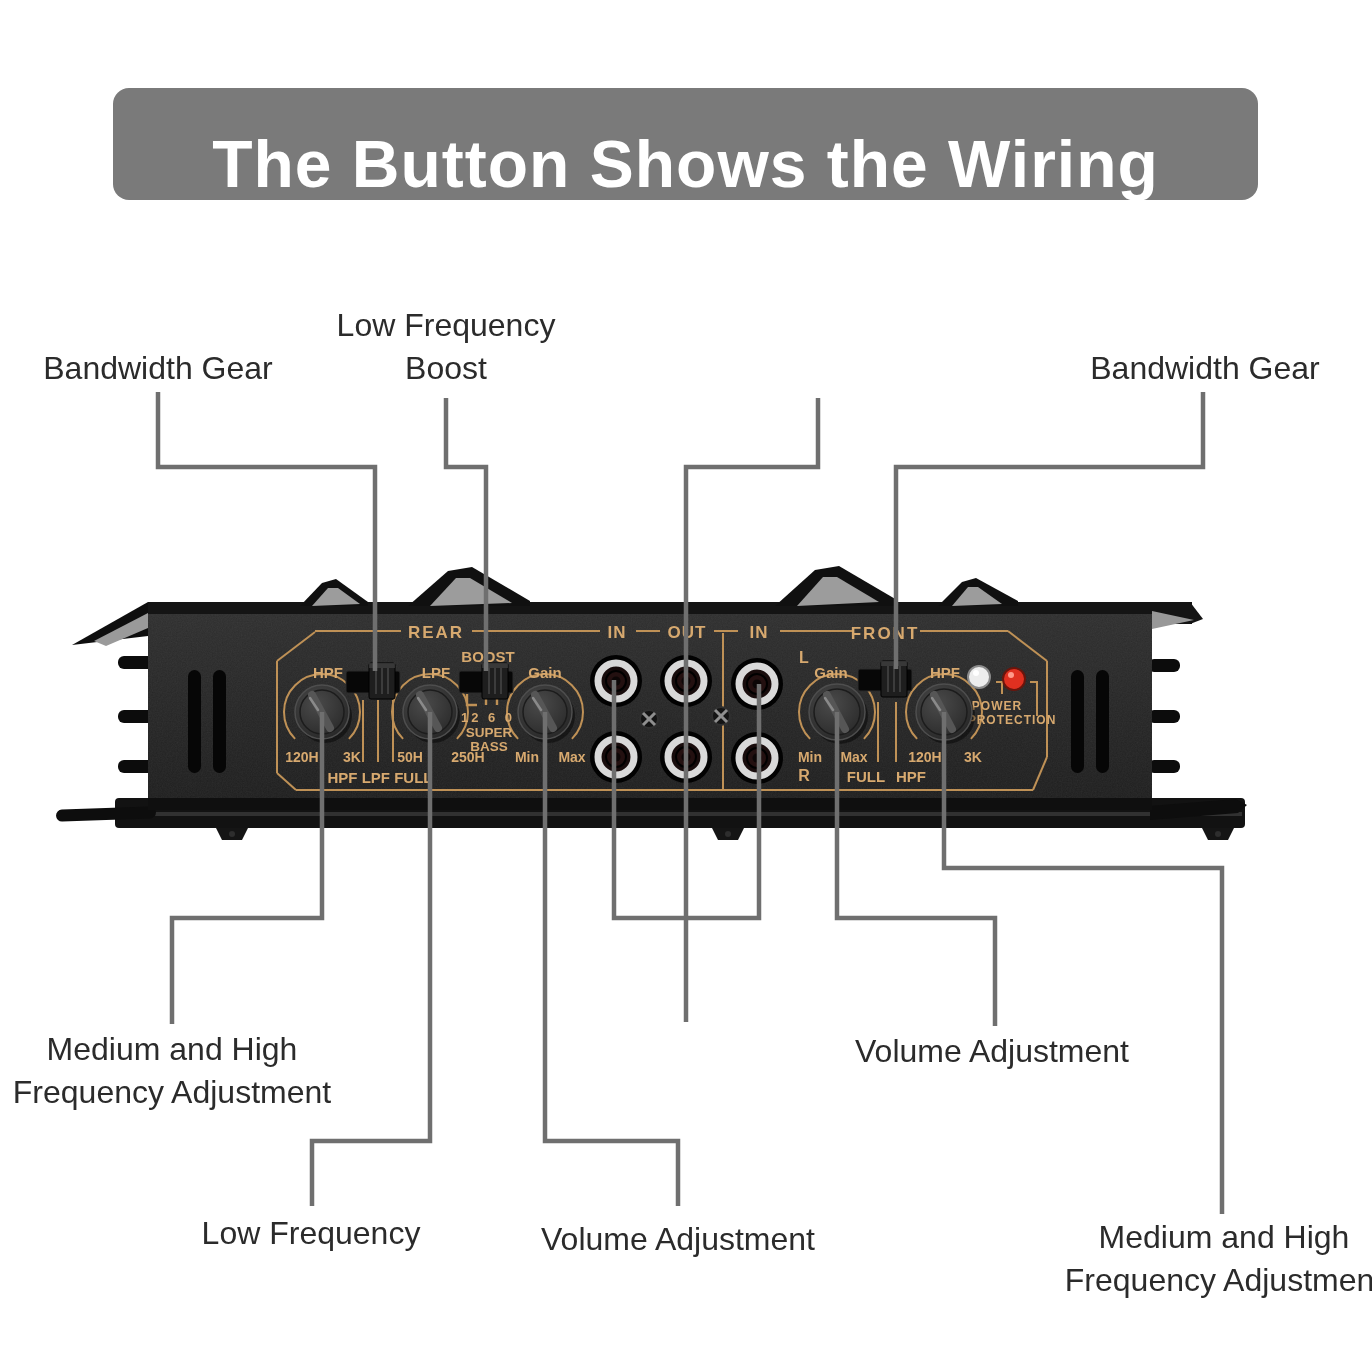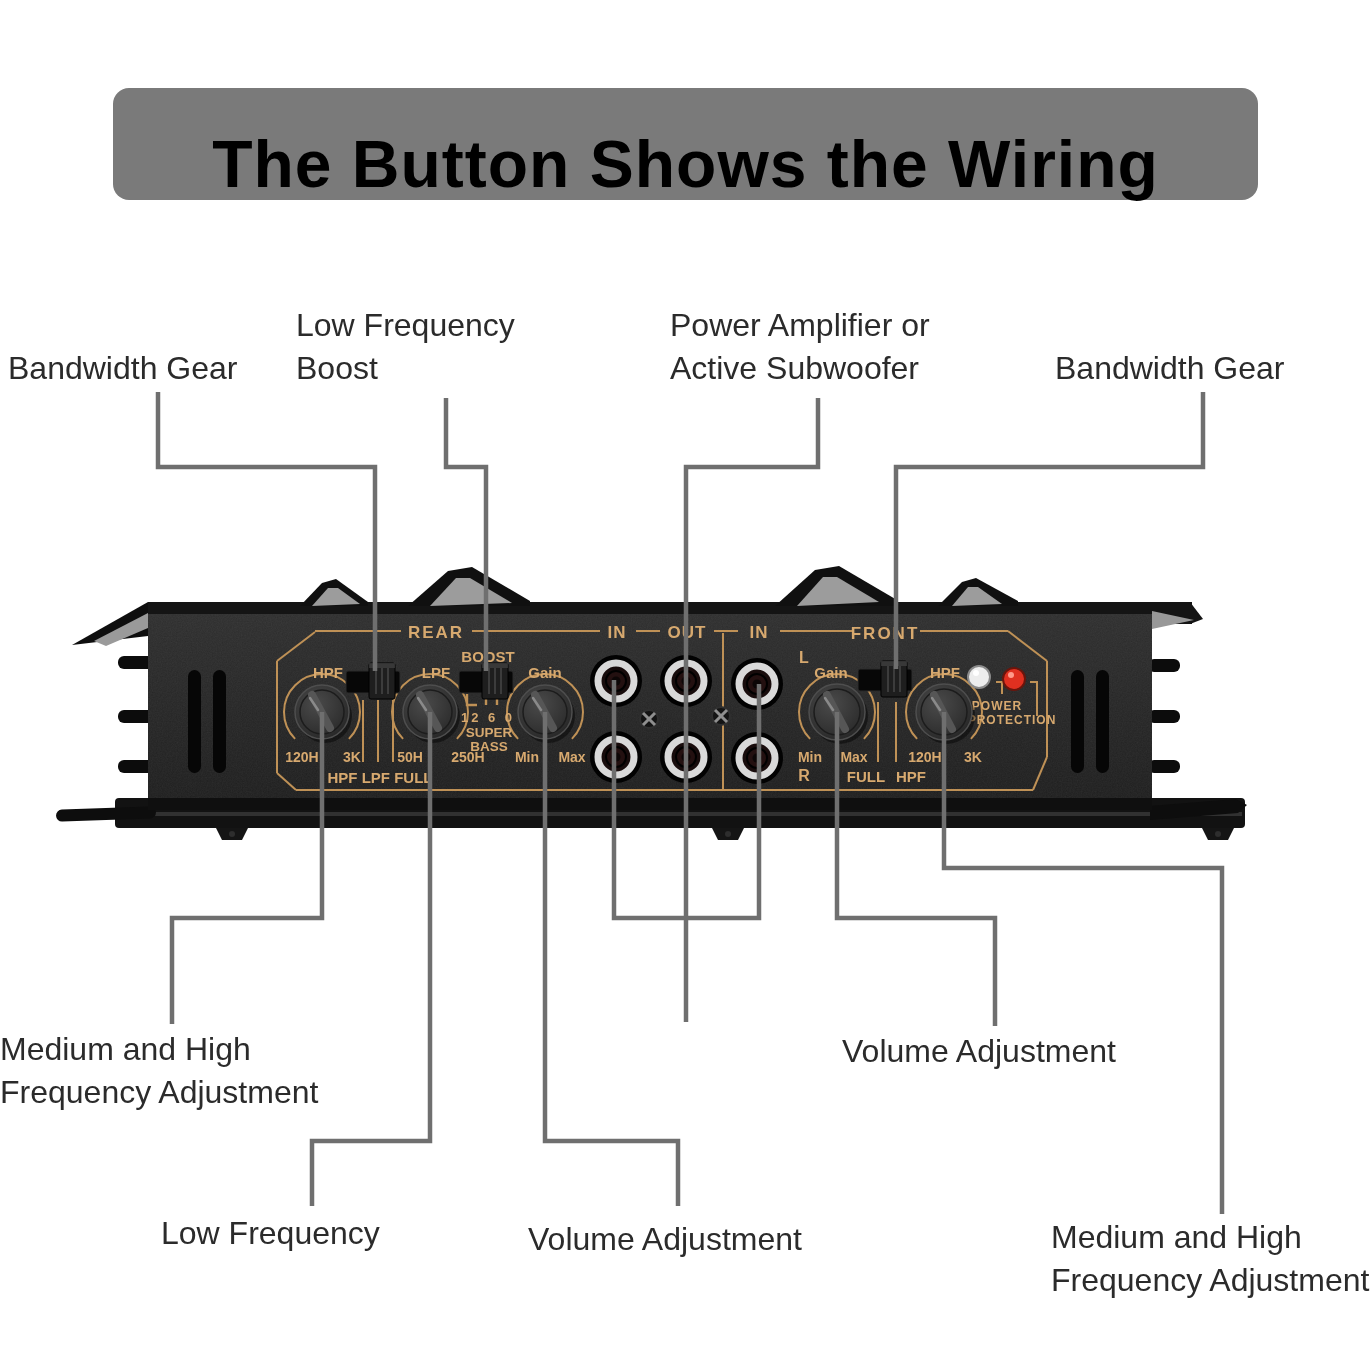--- a/index.html
+++ b/index.html
@@ -1,21 +1,21 @@
 <!DOCTYPE html>
 <html><head>
 <meta charset="utf-8">
 <style>
   html,body{margin:0;padding:0;background:#fff;}
   #canvas{position:relative;width:1372px;height:1372px;background:#ffffff;overflow:hidden;
           font-family:"Liberation Sans", sans-serif;}
   #banner{position:absolute;left:113px;top:88px;width:1145px;height:112px;background:#7a7a7a;
           border-radius:16px;display:flex;align-items:center;justify-content:center;}
-  #banner .t{color:#000000;font-size:66px;font-weight:bold;letter-spacing:1px;margin-top:40px;}
-  .lbl{position:absolute;color:#2b2b2b;font-size:32px;line-height:43px;}
+  #banner .t{color:#ffffff;font-size:66px;font-weight:bold;letter-spacing:1px;margin-top:40px;}
+  .lbl{position:absolute;color:#2b2b2b;font-size:32px;line-height:43px;text-align:center;}
   svg{position:absolute;left:0;top:0;}
 </style>
 </head>
 <body>
 
 <div id="canvas">
 
   <svg width="1372" height="1372" viewBox="0 0 1372 1372">
     <defs>
       <linearGradient id="panelGrad" x1="0" y1="0" x2="0" y2="1">
@@ -302,24 +302,20 @@
     <div class="t">The Button Shows the Wiring</div>
   </div>
 
   <div class="lbl" style="left:8px;top:347px;width:300px;">
     <div>Bandwidth Gear</div>
   </div>
   <div class="lbl" style="left:296px;top:304px;width:300px;">
     <div>Low Frequency</div>
     <div>Boost</div>
   </div>
-  <div class="lbl" style="left:670px;top:304px;width:300px;">
-    <div>Power Amplifier or</div>
-    <div>Active Subwoofer</div>
-  </div>
   <div class="lbl" style="left:1055px;top:347px;width:300px;">
     <div>Bandwidth Gear</div>
   </div>
 
   <div class="lbl" style="left:0px;top:1028px;width:344px;">
     <div>Medium and High</div>
     <div>Frequency Adjustment</div>
   </div>
   <div class="lbl" style="left:842px;top:1030px;width:300px;">
     <div>Volume Adjustment</div>

